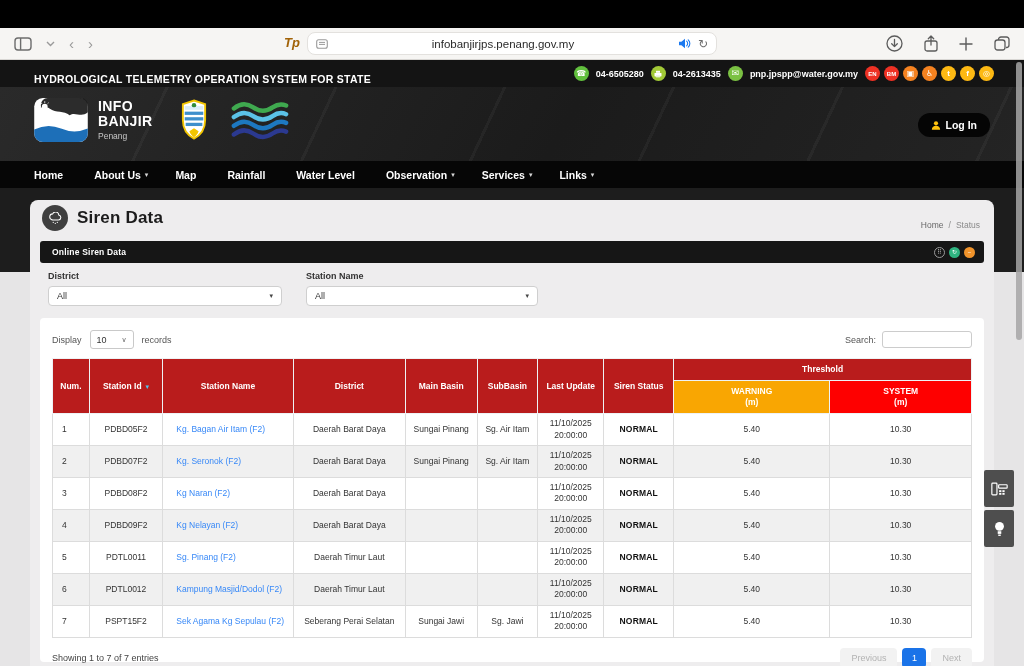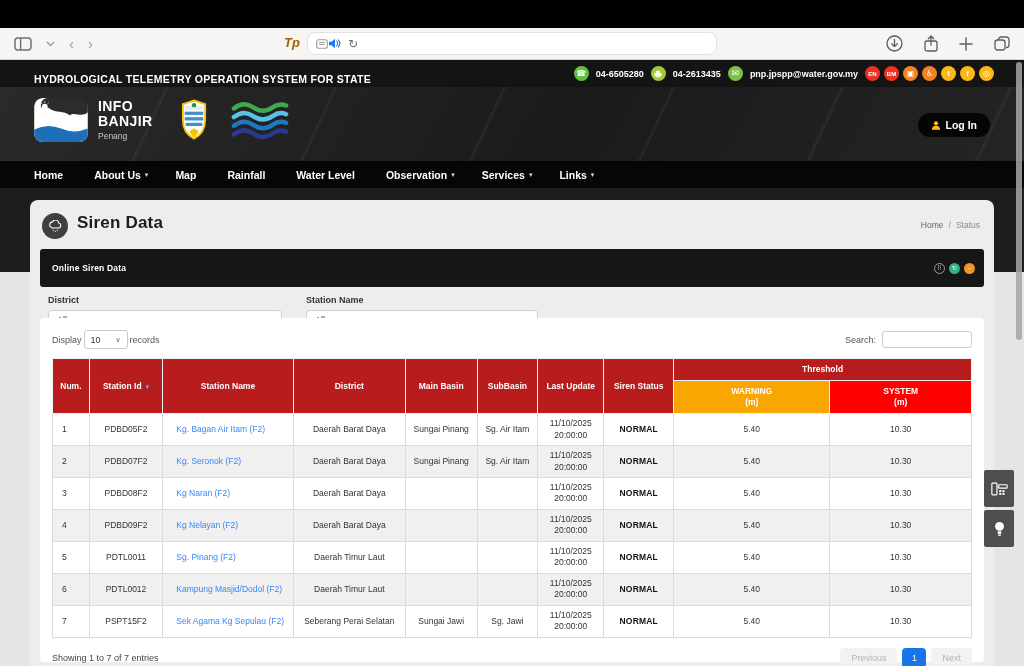--- a/index.html
+++ b/index.html
@@ -51,44 +51,44 @@
   .nav-item { color:#fff; font-size:10.5px; font-weight:700; display:flex; align-items:center; gap:4px; cursor:pointer; }
   .nav-item .caret { font-size:7px; color:#d6d6d6; }
 
   
   .bg-dark { position:absolute; left:0; top:188px; width:100%; height:84px; background:#1d1d1d; }
   .bg-light { position:absolute; left:0; top:272px; width:100%; height:394px; background:#e6e5e6; }
 
   
   .panel { position:absolute; left:30px; top:200px; width:964px; height:466px; background:#eeedee;
     border-radius:8px 8px 0 0; z-index:2; }
-  .page-head { display:flex; align-items:flex-start; gap:9px; padding:13px 12px 10px 12px; }
+  .page-head { display:flex; align-items:center; gap:9px; padding:5px 12px 10px 12px; }
   .page-icon { width:26px; height:26px; border-radius:50%; background:#3f3f3f; display:flex; align-items:center; justify-content:center; }
   .page-title { font-size:17px; font-weight:800; color:#1c1c1c; letter-spacing:.2px; }
   .breadcrumb { position:absolute; right:14px; top:20px; font-size:8.5px; color:#8a8a8a; display:flex; gap:5px; }
   .breadcrumb .bc-home { color:#666; }
 
-  .black-bar { margin:0 10px; height:38px; background:#161616; border-radius:3px;
+  .black-bar { margin:0 10px; height:22px; background:#161616; border-radius:3px;
     display:flex; align-items:center; padding:0 9px 0 12px; }
   .black-bar-title { color:#fff; font-size:8.5px; font-weight:700; letter-spacing:.2px; }
   .bar-circles { margin-left:auto; display:flex; gap:4px; }
   .bcir { width:11px; height:11px; border-radius:50%; display:flex; align-items:center; justify-content:center;
     font-size:6px; color:#fff; line-height:1; }
   .bc-dots{ border:1px solid #9a9a9a; color:#cfcfcf; } .bc-green{ background:#2fb380; } .bc-orange{ background:#f0932b; }
 
   .filters { display:flex; gap:24px; padding:8px 18px 0 18px; }
   .filter label { display:block; font-size:9px; font-weight:700; color:#333; margin-bottom:5px; }
   .select { width:234px; height:20px; background:#fff; border:1px solid #cfcfcf; border-radius:4px;
     display:flex; align-items:center; padding:0 8px; font-size:9px; color:#333; }
   .select .sel-caret { margin-left:auto; font-size:7px; color:#444; }
 
   
   .card { position:absolute; left:10px; right:10px; top:118px; bottom:4px; background:#fff;
     border-radius:4px; padding:12px 12px 10px 12px; }
-  .display-row { display:flex; align-items:center; font-size:9px; color:#555; gap:2px; }
+  .display-row { display:flex; align-items:center; font-size:9px; color:#555; gap:8px; }
   .mini-select { width:44px; height:19px; border:1px solid #c9c9c9; border-radius:3px; background:#fff;
     display:flex; align-items:center; padding:0 6px; font-size:9px; color:#333; }
   .mini-select .sel-caret { margin-left:auto; font-size:7px; color:#666; }
   .search-wrap { margin-left:auto; display:flex; align-items:center; gap:6px; }
   .search-input { width:90px; height:17px; border:1px solid #ccc; border-radius:3px; background:#fff; font-size:9px; padding:0 4px; }
 
   table.data { width:100%; border-collapse:collapse; margin-top:9px; table-layout:fixed; }
   thead th { background:#b91c1c; color:#fff; font-size:8.5px; font-weight:700; text-align:center;
     padding:5px 3px; border:1px solid #eef2f5; line-height:1.3; }
   th.th-warning { background:#f9a602; } th.th-danger { background:#fe0000; }
@@ -133,20 +133,21 @@
       <span class="chev">‹</span>
       <span class="chev">›</span>
     </div>
     <span class="ext-tp">Tp</span>
     <div class="url-pill">
       <svg class="glyph" width="12" height="10" viewBox="0 0 12 10">
           <rect x="0.7" y="0.7" width="10.6" height="8.6" rx="2" fill="none" stroke="#9a9a9a" stroke-width="1.1"></rect>
           <line x1="3" y1="3.4" x2="9" y2="3.4" stroke="#9a9a9a" stroke-width="1"></line>
           <line x1="3" y1="5.4" x2="9" y2="5.4" stroke="#9a9a9a" stroke-width="1"></line>
         </svg>
+      <span class="url-text">infobanjirjps.penang.gov.my</span>
       <svg class="glyph" width="13" height="11" viewBox="0 0 13 11">
           <path d="M1 3.7h2.4L7 .8v9.4L3.4 7.3H1z" fill="#1a79f0"></path>
           <path d="M8.6 3.2a3 3 0 0 1 0 4.6 M10.2 1.8a5 5 0 0 1 0 7.4" fill="none" stroke="#1a79f0" stroke-width="1.1" stroke-linecap="round"></path>
         </svg>
       <span style="color:#6d6d6d; font-size:12px; margin-left:7px;">↻</span>
     </div>
     <div class="tb-right">
       <svg class="glyph" width="17" height="17" viewBox="0 0 17 17">
           <circle cx="8.5" cy="8.5" r="7.5" fill="none" stroke="#5c5c5c" stroke-width="1.3"></circle>
           <path d="M8.5 4.5v7 M5.7 8.8l2.8 2.8 2.8-2.8" fill="none" stroke="#5c5c5c" stroke-width="1.3" stroke-linecap="round" stroke-linejoin="round"></path>

